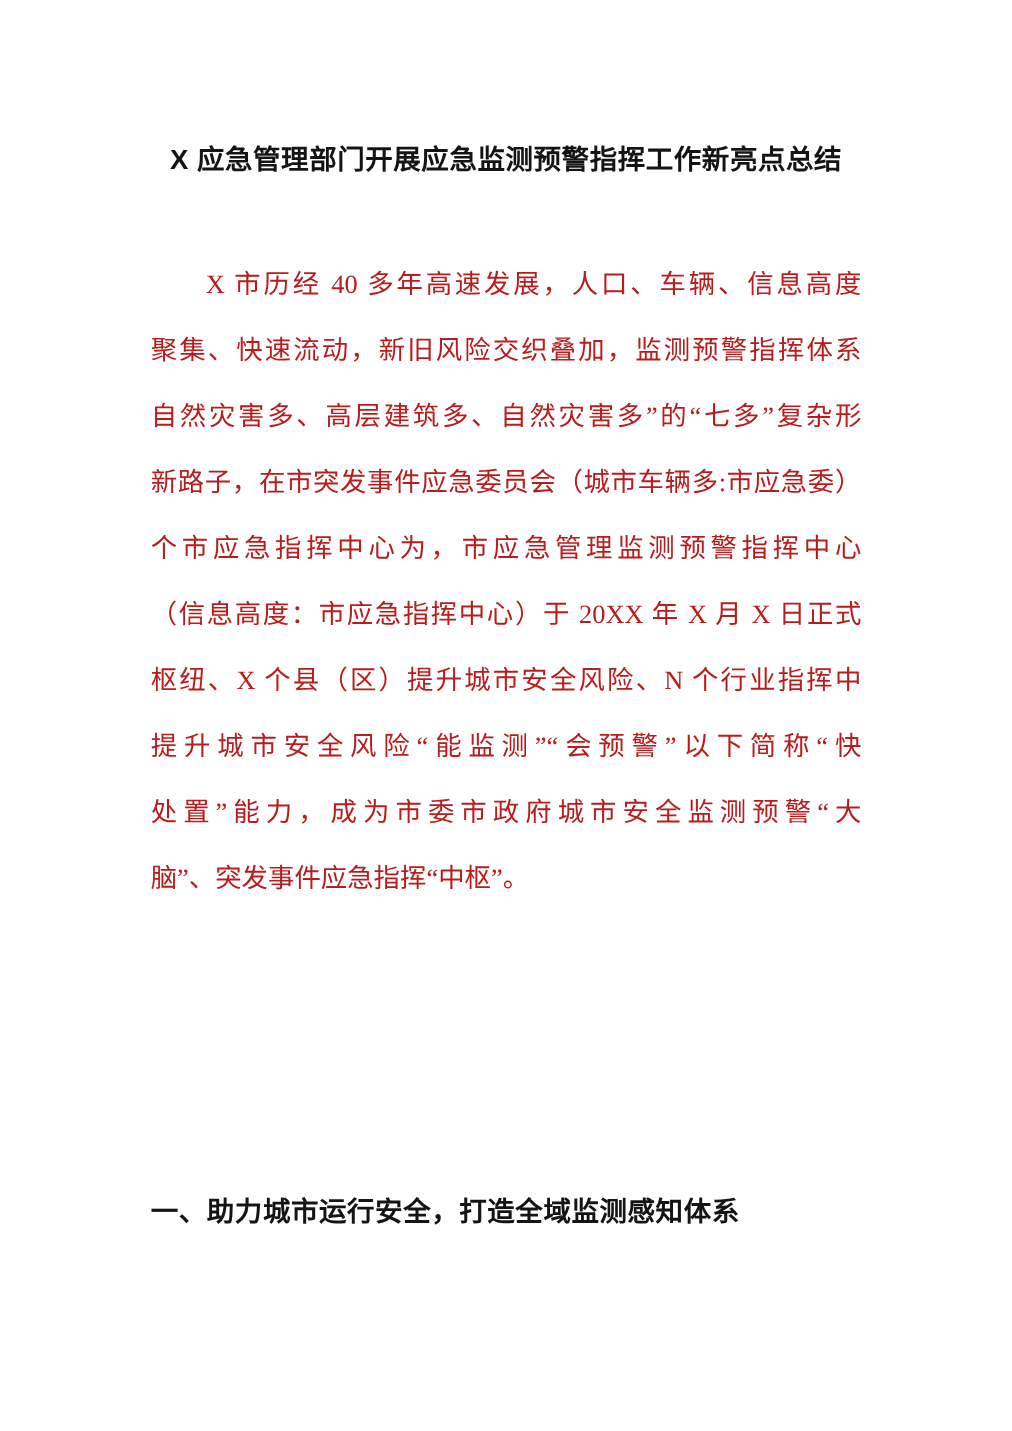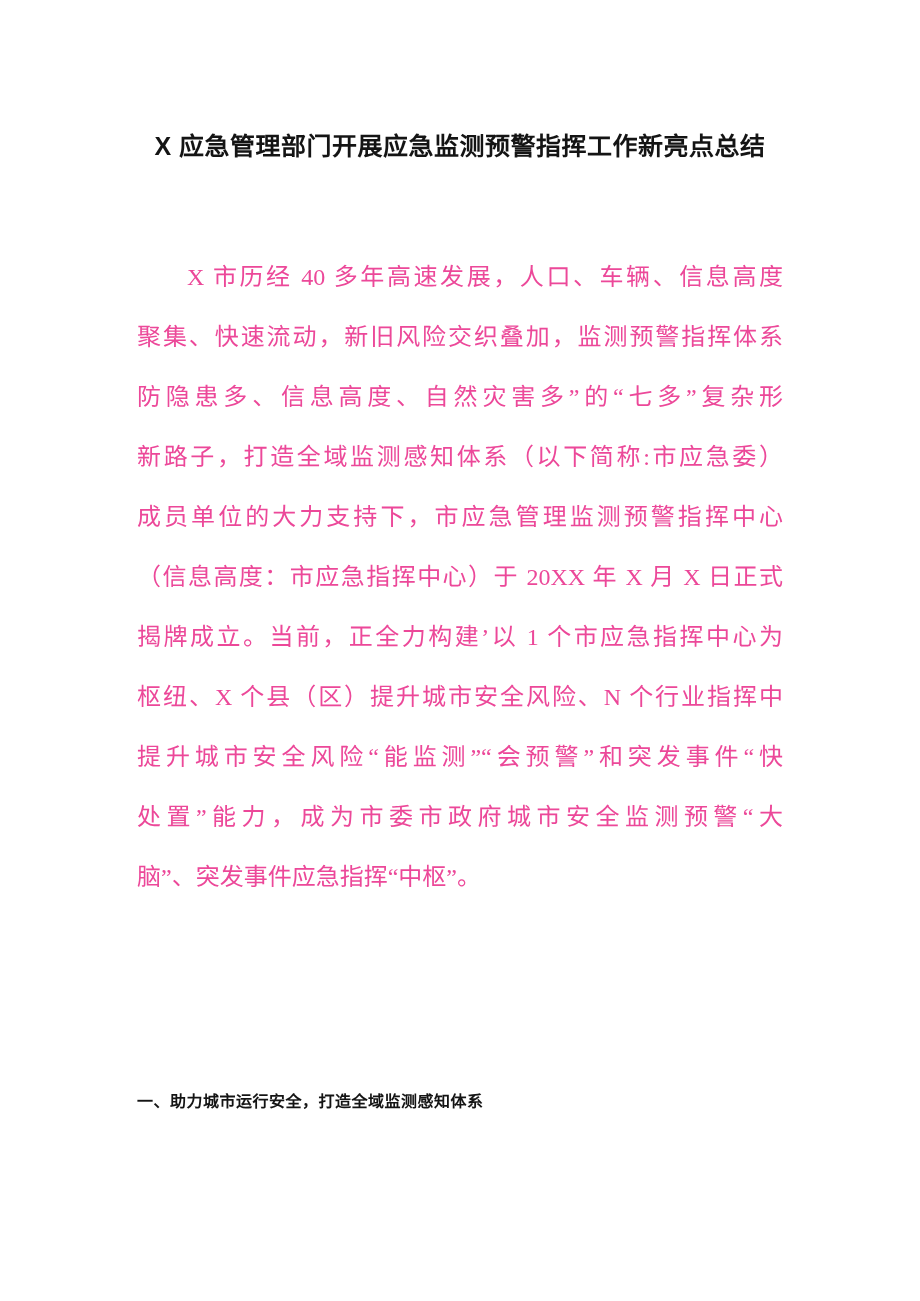--- a/index.html
+++ b/index.html
@@ -24,26 +24,26 @@
     text-align: center;
     font-family: "Liberation Sans", "DejaVu Sans", sans-serif;
     font-weight: bold;
     font-size: 25px;
     line-height: 36px;
     letter-spacing: 0.5px;
     white-space: nowrap;
   }
   .body-block {
     position: absolute;
-    top: 247px;
+    top: 229px;
     left: 137px;
     width: 646px;
     font-family: "Liberation Serif", "DejaVu Serif", serif;
     font-size: 24px;
-    color: #ec4899;
+    color: #b91c1c;
   }
   .body-line {
     height: 60px;
     line-height: 60px;
     text-align: justify;
     text-align-last: justify;
     text-justify: inter-character;
     overflow: hidden;
   }
   .body-line.first-line {
@@ -56,41 +56,40 @@
   }
   .section-heading {
     position: absolute;
     top: 1072px;
     left: 137px;
     width: 700px;
     height: 60px;
     line-height: 60px;
     font-family: "Liberation Sans", "DejaVu Sans", sans-serif;
     font-weight: bold;
-    font-size: 16px;
+    font-size: 25px;
     letter-spacing: 0.5px;
     white-space: nowrap;
   }
 </style>
 </head>
 <body>
 
 <div class="page">
 
   <div class="doc-title">X 应急管理部门开展应急监测预警指挥工作新亮点总结</div>
 
   <div class="body-block">
     <div class="body-line first-line">X 市历经 40 多年高速发展，人口、车辆、信息高度</div>
     <div class="body-line">聚集、快速流动，新旧风险交织叠加，监测预警指挥体系</div>
-    <div class="body-line">防隐患多、信息高度、自然灾害多”的“七多”复杂形</div>
-    <div class="body-line">新路子，打造全域监测感知体系（以下简称:市应急委）</div>
-    <div class="body-line">成员单位的大力支持下，市应急管理监测预警指挥中心</div>
+    <div class="body-line">自然灾害多、高层建筑多、自然灾害多”的“七多”复杂形</div>
+    <div class="body-line">新路子，在市突发事件应急委员会（城市车辆多:市应急委）</div>
+    <div class="body-line">个市应急指挥中心为，市应急管理监测预警指挥中心</div>
     <div class="body-line">（信息高度：市应急指挥中心）于 20XX 年 X 月 X 日正式</div>
-    <div class="body-line">揭牌成立。当前，正全力构建’以 1 个市应急指挥中心为</div>
     <div class="body-line">枢纽、X 个县（区）提升城市安全风险、N 个行业指挥中</div>
-    <div class="body-line">提升城市安全风险“能监测”“会预警”和突发事件“快</div>
+    <div class="body-line">提升城市安全风险“能监测”“会预警”以下简称“快</div>
     <div class="body-line">处置”能力，成为市委市政府城市安全监测预警“大</div>
     <div class="body-line last-line">脑”、突发事件应急指挥“中枢”。</div>
   </div>
 
   <div class="section-heading">一、助力城市运行安全，打造全域监测感知体系</div>
 
 </div>
 
 </body></html>

